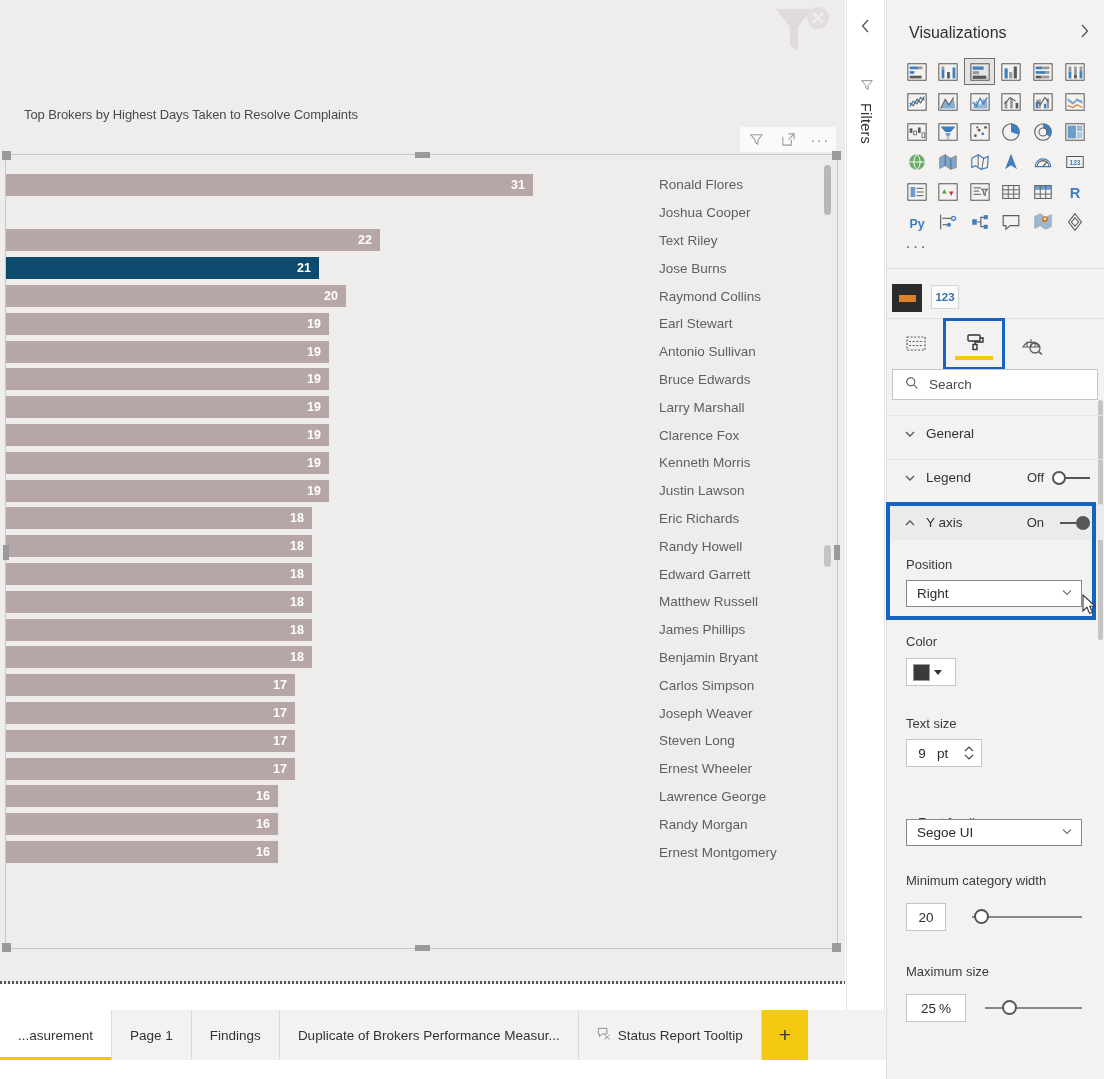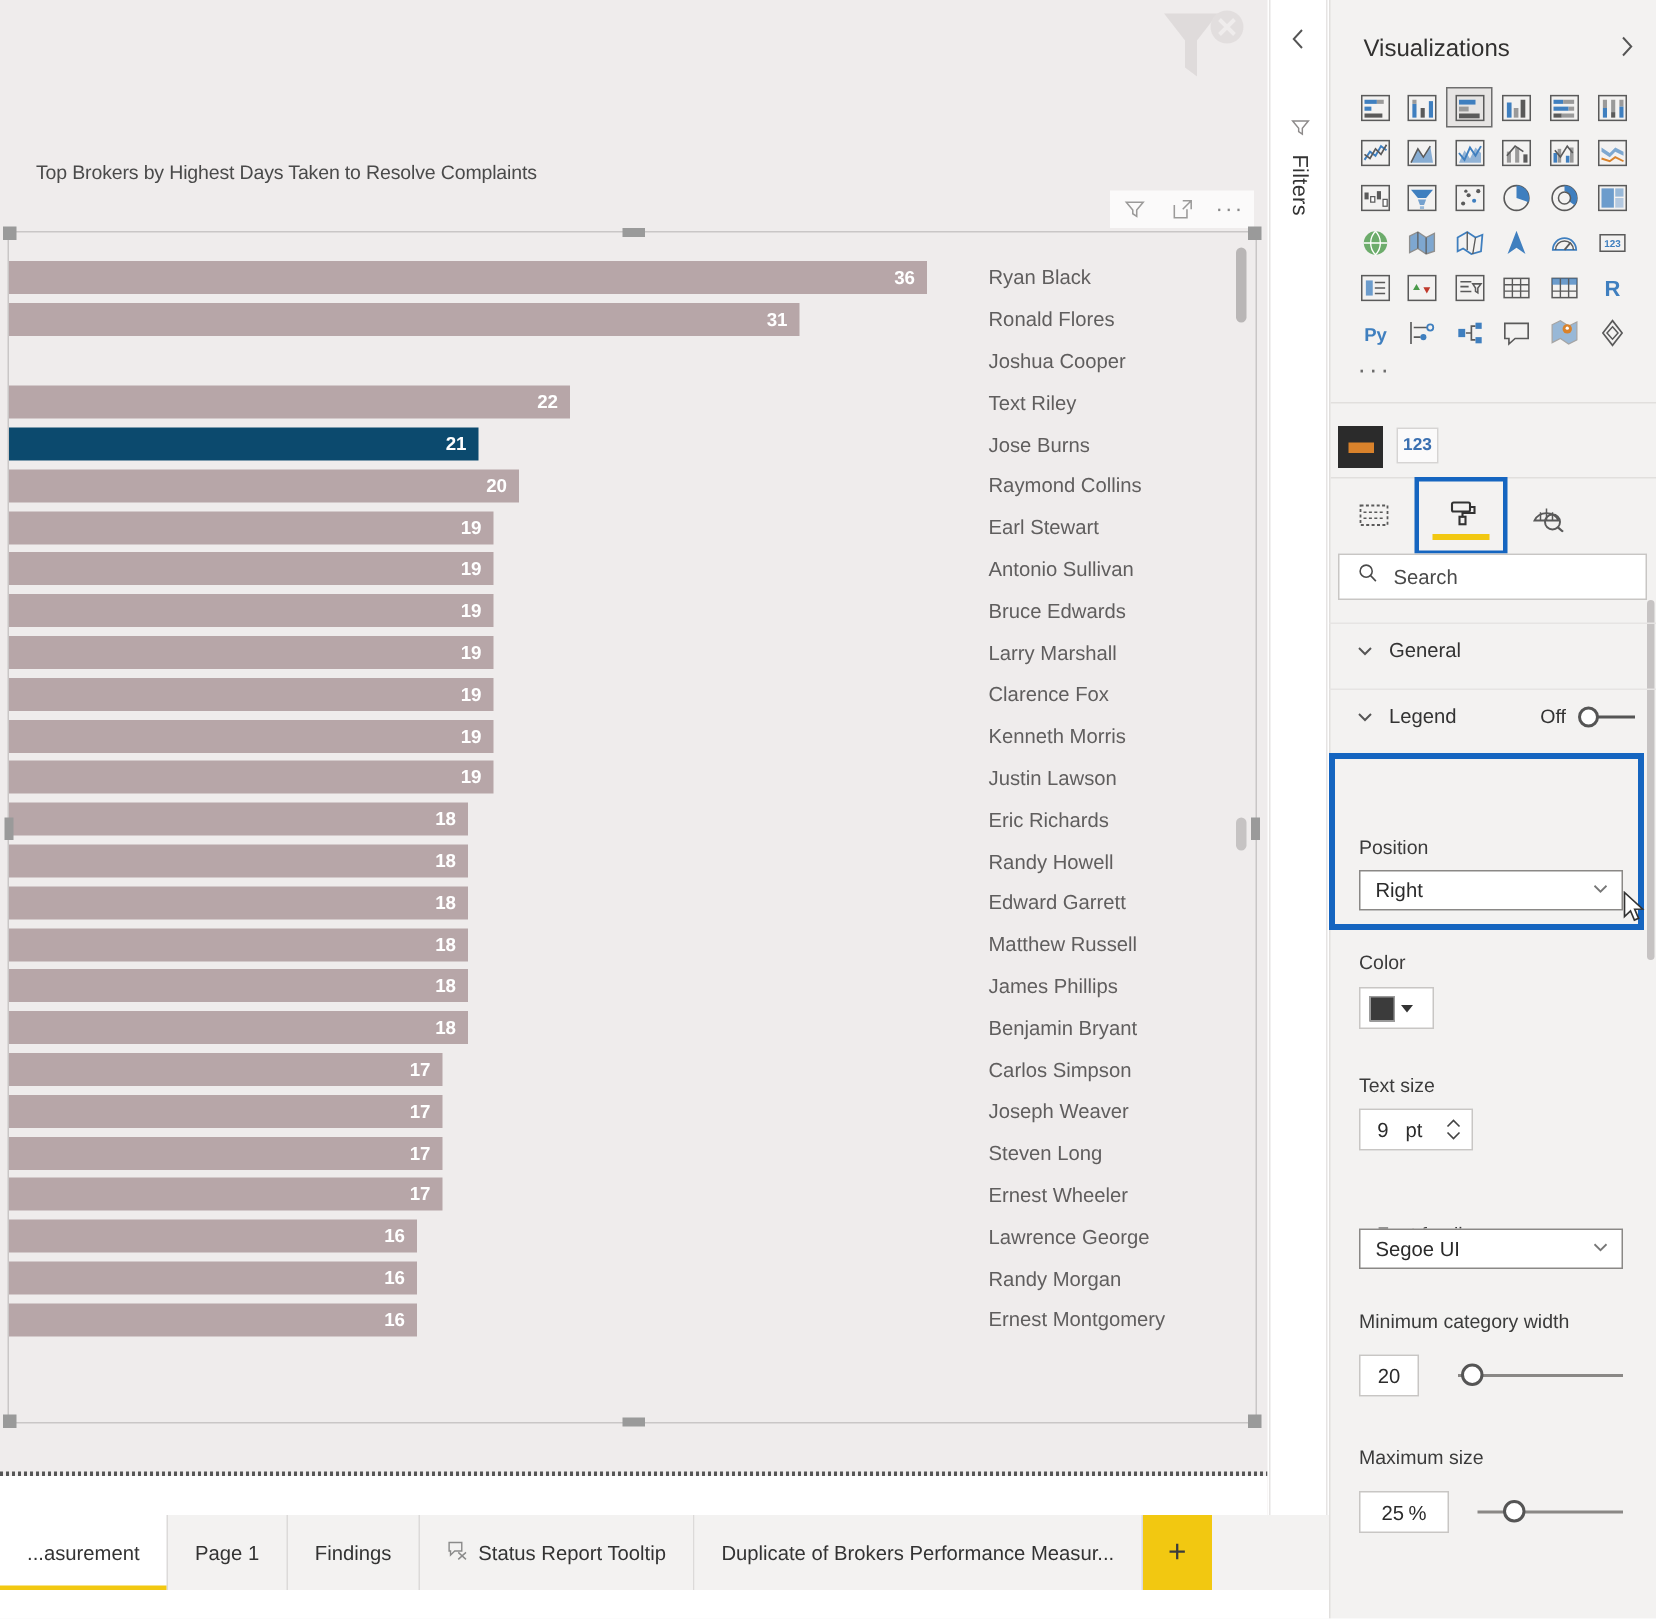--- a/index.html
+++ b/index.html
@@ -355,26 +355,20 @@
       <div class="handle h-bl"></div>
       <div class="handle h-br"></div>
       <div class="handle h-t"></div>
       <div class="handle h-b"></div>
       <div class="handle h-l"></div>
       <div class="handle h-r"></div>
 
       <div class="plot">
         <div class="rows" id="rows">
             <div class="row">
-              <div class="bar" style="width: 612px; background: rgb(183, 166, 168);">
-                <span class="bar-label" style="color: rgb(255, 255, 255);">36</span>
-              </div>
-              <span class="cat-label">Ryan Black</span>
-            </div>
-            <div class="row">
               <div class="bar" style="width: 527px; background: rgb(183, 166, 168);">
                 <span class="bar-label" style="color: rgb(255, 255, 255);">31</span>
               </div>
               <span class="cat-label">Ronald Flores</span>
             </div>
             <div class="row">
               <span class="cat-label">Joshua Cooper</span>
             </div>
             <div class="row">
               <div class="bar" style="width: 374px; background: rgb(183, 166, 168);">
@@ -529,30 +523,30 @@
 
   <div class="tabbar" id="tabbar">
       <div class="tab active">
         <span>...asurement</span>
       </div>
       <div class="tab">
         <span>Page 1</span>
       </div>
       <div class="tab">
         <span>Findings</span>
+      </div>
+      <div class="tab">
+        <span>Duplicate of Brokers Performance Measur...</span>
       </div>
       <div class="tab">
         <span><svg width="15" height="15" viewBox="0 0 16 16">
             <path d="M1.5 2.5h9v6h-5l-3 3v-3h-1z" fill="none" stroke="#8a8a8a" stroke-width="1"></path>
             <path d="M8 9.5 L13.5 14.5 M13.5 9.5 L8 14.5" stroke="#8a8a8a" stroke-width="1"></path>
           </svg></span>
         <span>Status Report Tooltip</span>
-      </div>
-      <div class="tab">
-        <span>Duplicate of Brokers Performance Measur...</span>
       </div>
       <div class="tab-add">+</div>
     </div>
   <div class="tabbar-under"></div>
 
   <div class="filters-rail">
     <div class="fr-chevron">
       <svg width="13" height="16" viewBox="0 0 13 16">
           <path d="M9 2L3.5 8L9 14" fill="none" stroke="#555" stroke-width="1.3"></path>
         </svg>
@@ -923,20 +917,35 @@
     <span>Legend</span>
     <span class="toggle-wrap">
       <span>Off</span>
       <span class="sw off">
         <span class="track"></span>
           <span class="knob"></span>
       </span>
     </span>
   </div>
 
+  <div class="sec" style="top:504px;height:36px;background:#eceaea;">
+    <span class="chev">
+      <svg width="12" height="12" viewBox="0 0 12 12">
+          <path d="M2 8l4-4 4 4" fill="none" stroke="#555" stroke-width="1.3"></path>
+        </svg>
+    </span>
+    <span>Y axis</span>
+    <span class="toggle-wrap">
+      <span>On</span>
+      <span class="sw on">
+        <span class="track"></span>
+          <span class="knob"></span>
+      </span>
+    </span>
+  </div>
 
   <div class="field-label" style="top:557px;">Position</div>
   <div class="dropdown" style="top:580px;">
     <span>Right</span>
     <span>
       <svg width="12" height="12" viewBox="0 0 12 12">
           <path d="M2 4.5l4 4 4-4" fill="none" stroke="#777" stroke-width="1.2"></path>
         </svg>
     </span>
   </div>

